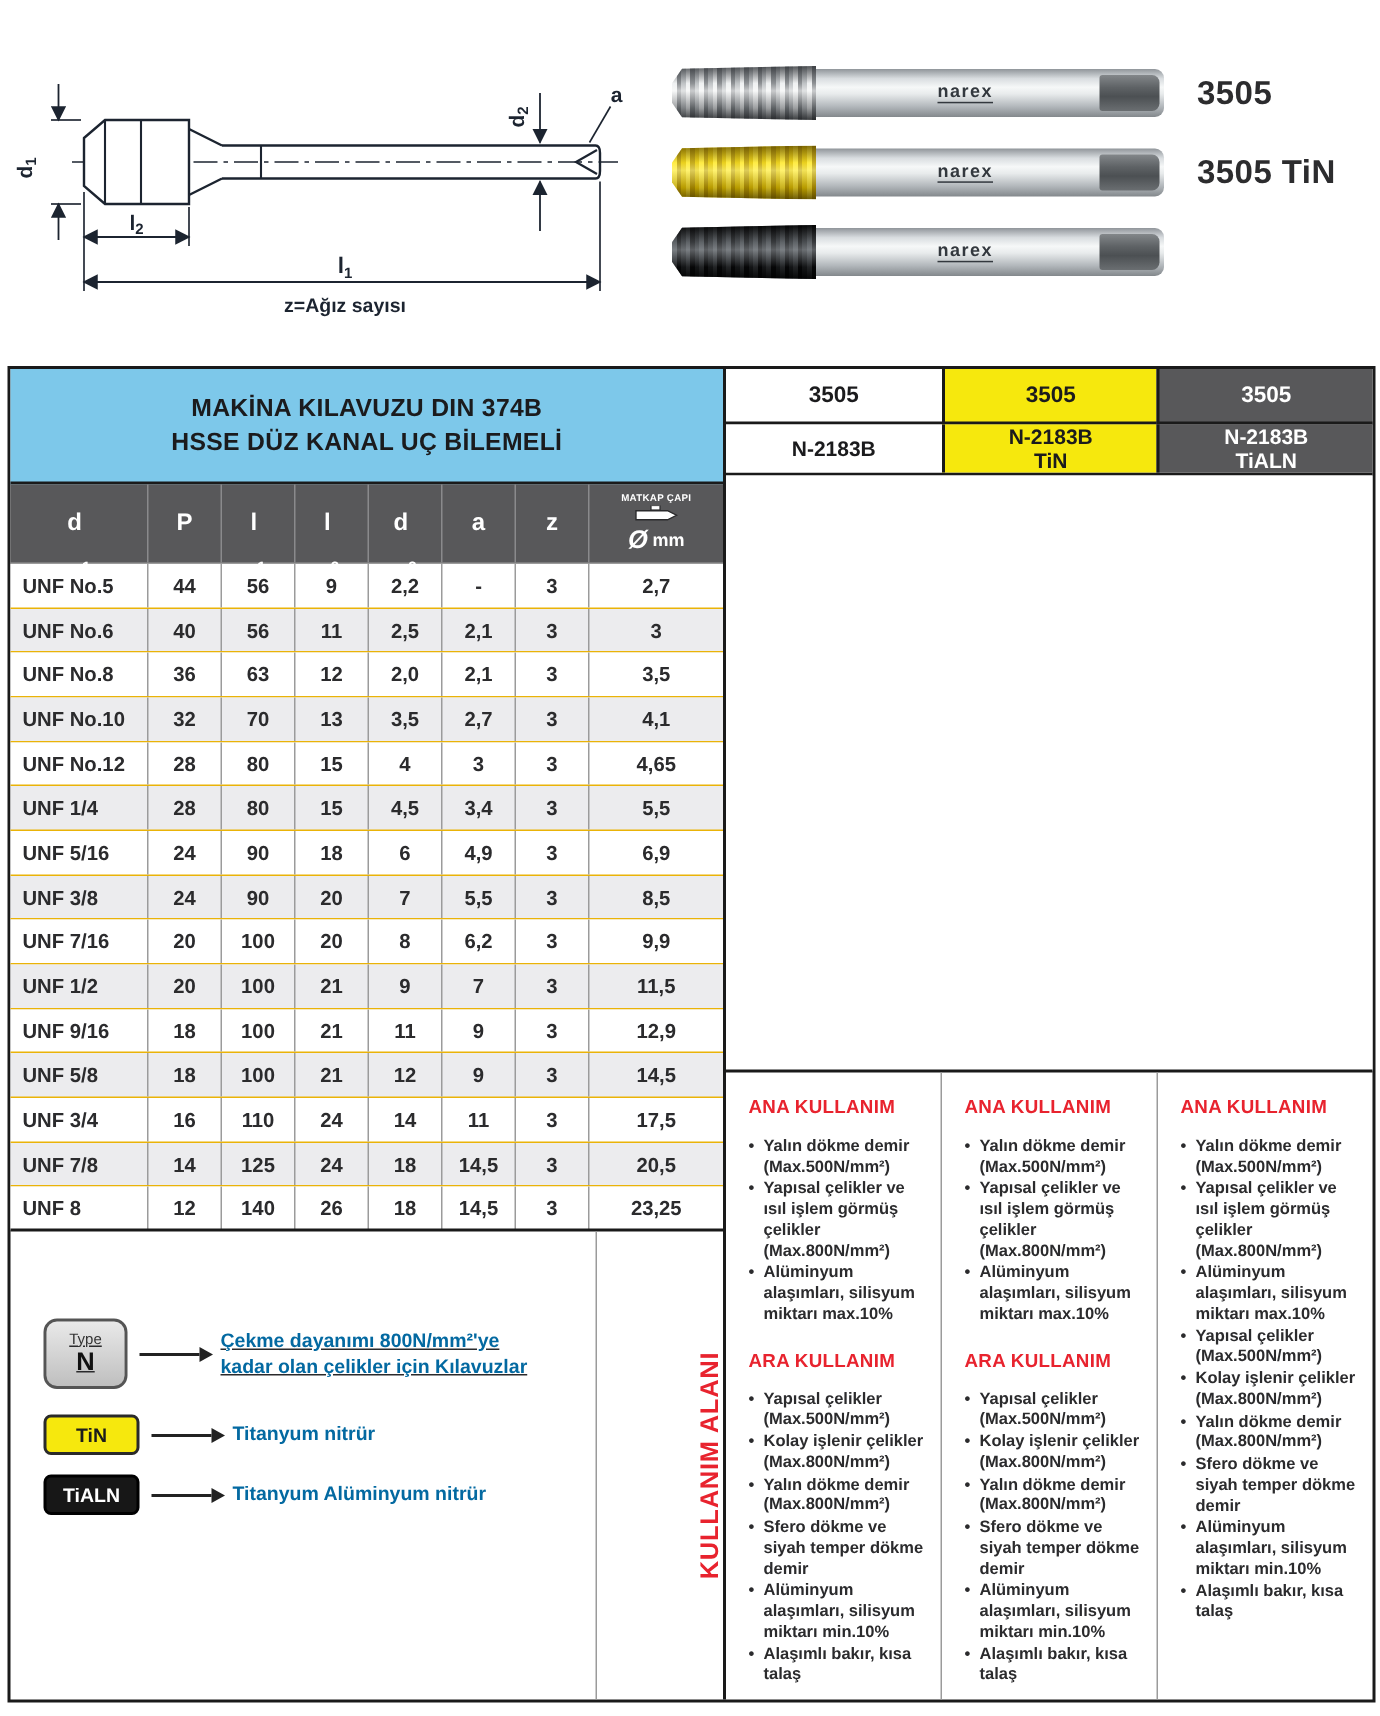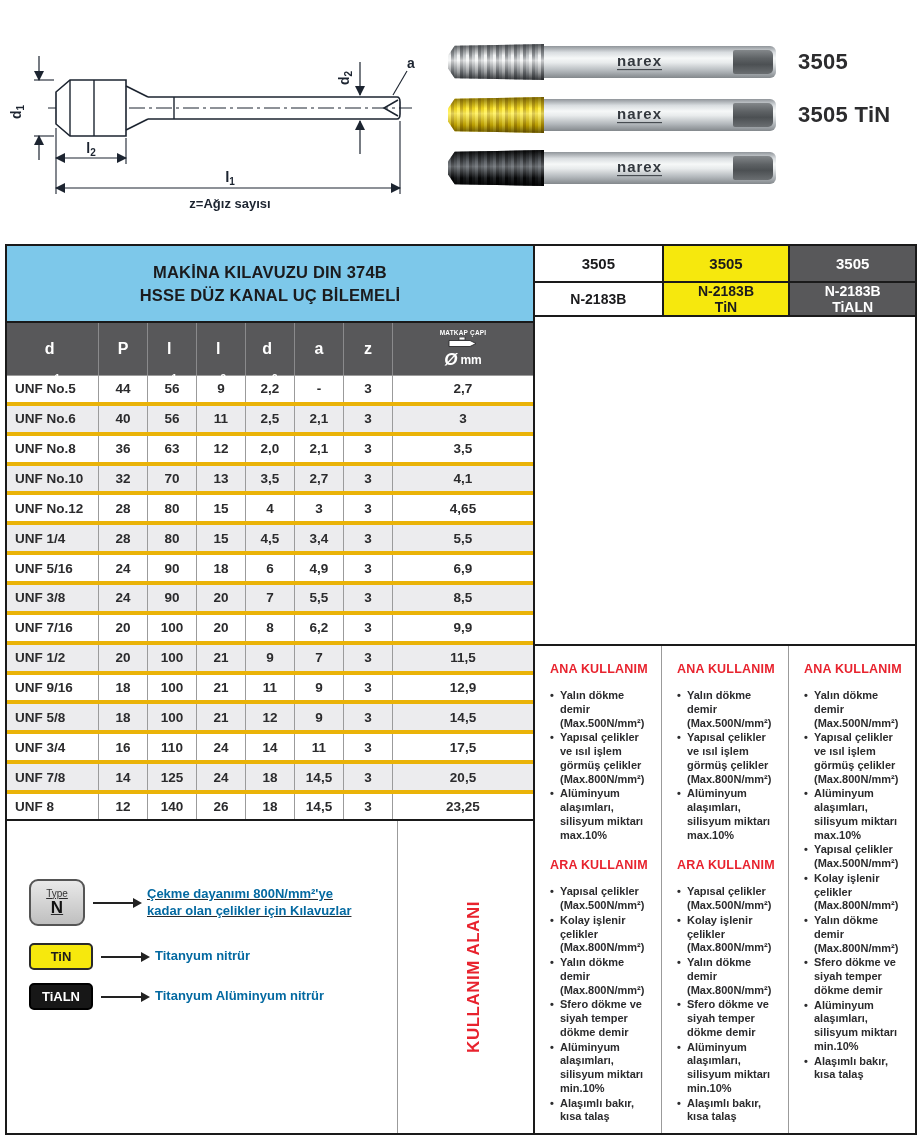--- a/index.html
+++ b/index.html
@@ -22,46 +22,46 @@
     linear-gradient(180deg, rgba(45,48,52,.8), rgba(255,255,255,.15) 32%, rgba(255,255,255,.6) 46%, rgba(60,63,66,.45) 78%, rgba(25,27,30,.85)),
     repeating-linear-gradient(90deg,#eceeef 0 3px,#797d81 3px 6px,#b4b8bb 6px 9px); }
   .tap.tin .tap-threads { background:
     linear-gradient(180deg, rgba(90,70,0,.75), rgba(255,245,120,.25) 32%, rgba(255,250,160,.55) 46%, rgba(120,95,0,.4) 78%, rgba(70,55,0,.8)),
     repeating-linear-gradient(90deg,#ffe934 0 3px,#b39300 3px 6px,#e3c400 6px 9px); }
   .tap.tialn .tap-threads { background:
     linear-gradient(180deg, rgba(0,0,0,.85), rgba(160,165,170,.3) 32%, rgba(190,195,200,.45) 46%, rgba(0,0,0,.5) 78%, rgba(0,0,0,.9)),
     repeating-linear-gradient(90deg,#43474b 0 3px,#0c0d0f 3px 6px,#26292c 6px 9px); }
   .tap-square { position:absolute; right:7px; top:8px; bottom:8px; width:40px; border-radius:2px 5px 5px 2px;
     background:linear-gradient(180deg,#83878a 0%,#5e6265 35%,#4c5053 60%,#6a6e71 100%); }
-  .tap-logo { position:absolute; right:118px; top:50%; transform:translateY(-58%); font-size:15px; font-weight:bold;
+  .tap-logo { position:absolute; right:118px; top:50%; transform:translateY(-58%); font-size:12px; font-weight:bold;
     letter-spacing:1px; color:#33383e; }
   .tap-logo .u { border-bottom:1.5px solid #33383e; padding-bottom:0px; }
   .tap-label { margin-left:18px; font-size:22px; font-weight:bold; color:#2c2c2e; letter-spacing:0.3px; }
 
   
   .catalog { position:absolute; left:5px; top:244px; width:912px; height:891px; border:2px solid #1a1a1a; display:flex; background:#fff; }
-  .left-col { width:528px; flex:0 0 auto; display:flex; flex-direction:column; border-right:2px solid #1a1a1a;justify-content:flex-end; }
+  .left-col { width:477px; flex:0 0 auto; display:flex; flex-direction:column; border-right:2px solid #1a1a1a;justify-content:flex-end; }
   .right-col { flex:1; display:flex; flex-direction:column; }
 
   .title-cell { height:77px; background:#7dc8ea; border-bottom:2px solid #1a1a1a; display:flex; flex-direction:column;
     align-items:center; justify-content:center; text-align:center; }
   .title-cell div { font-size:16.5px; font-weight:bold; color:#1b1b1d; line-height:1.35; letter-spacing:0.2px; }
 
   .head-row { height:53px; display:flex; background:#58585a; border-bottom:1px solid #9b9b9b; }
   .hcell { flex:0 0 49px; display:flex; align-items:center; justify-content:center; color:#fff; font-size:16px; font-weight:bold;
     border-right:1px solid #8a8a8c; }
   .hcell.first { flex:0 0 92px; }
   .hcell.drill { flex:1; border-right:none; flex-direction:column; justify-content:center; gap:1px; }
   .sub { font-size:10px; font-weight:bold; align-self:flex-end; margin-bottom:-9px; }
   .drill-top { font-size:6.5px; font-weight:bold; letter-spacing:0.2px; }
   .drill-bottom { font-size:12px; font-weight:bold; display:flex; align-items:center; gap:3px; }
   .drill-bottom .dia { font-size:17px; font-style:italic; }
 
   .rows { height:444px; display:flex; flex-direction:column; }
-  .trow { flex:1; display:flex; background:#fff; border-bottom:4px solid #eab308; }
+  .trow { flex:1; display:flex; background:#fff; border-bottom:1px solid #eab308; }
   .trow:last-child { border-bottom:none; }
   .trow.alt { background:#ececee; }
   .tc { flex:0 0 49px; display:flex; align-items:center; justify-content:center; font-size:13.5px; font-weight:bold;
     color:#2b2b2d; border-right:1px solid #9b9b9b; }
   .tc.first { flex:0 0 92px; justify-content:flex-start; padding-left:8px; }
   .tc.last { flex:1; border-right:none; }
 
   .bottom-left { flex:1; display:flex; border-top:2px solid #1a1a1a; margin-top:-1px; }
   .legend { width:391px; flex:0 0 auto; border-right:1px solid #9b9b9b; padding:58px 0 0 22px; }
   .leg-item { display:flex; align-items:center; margin-bottom:13px; }

